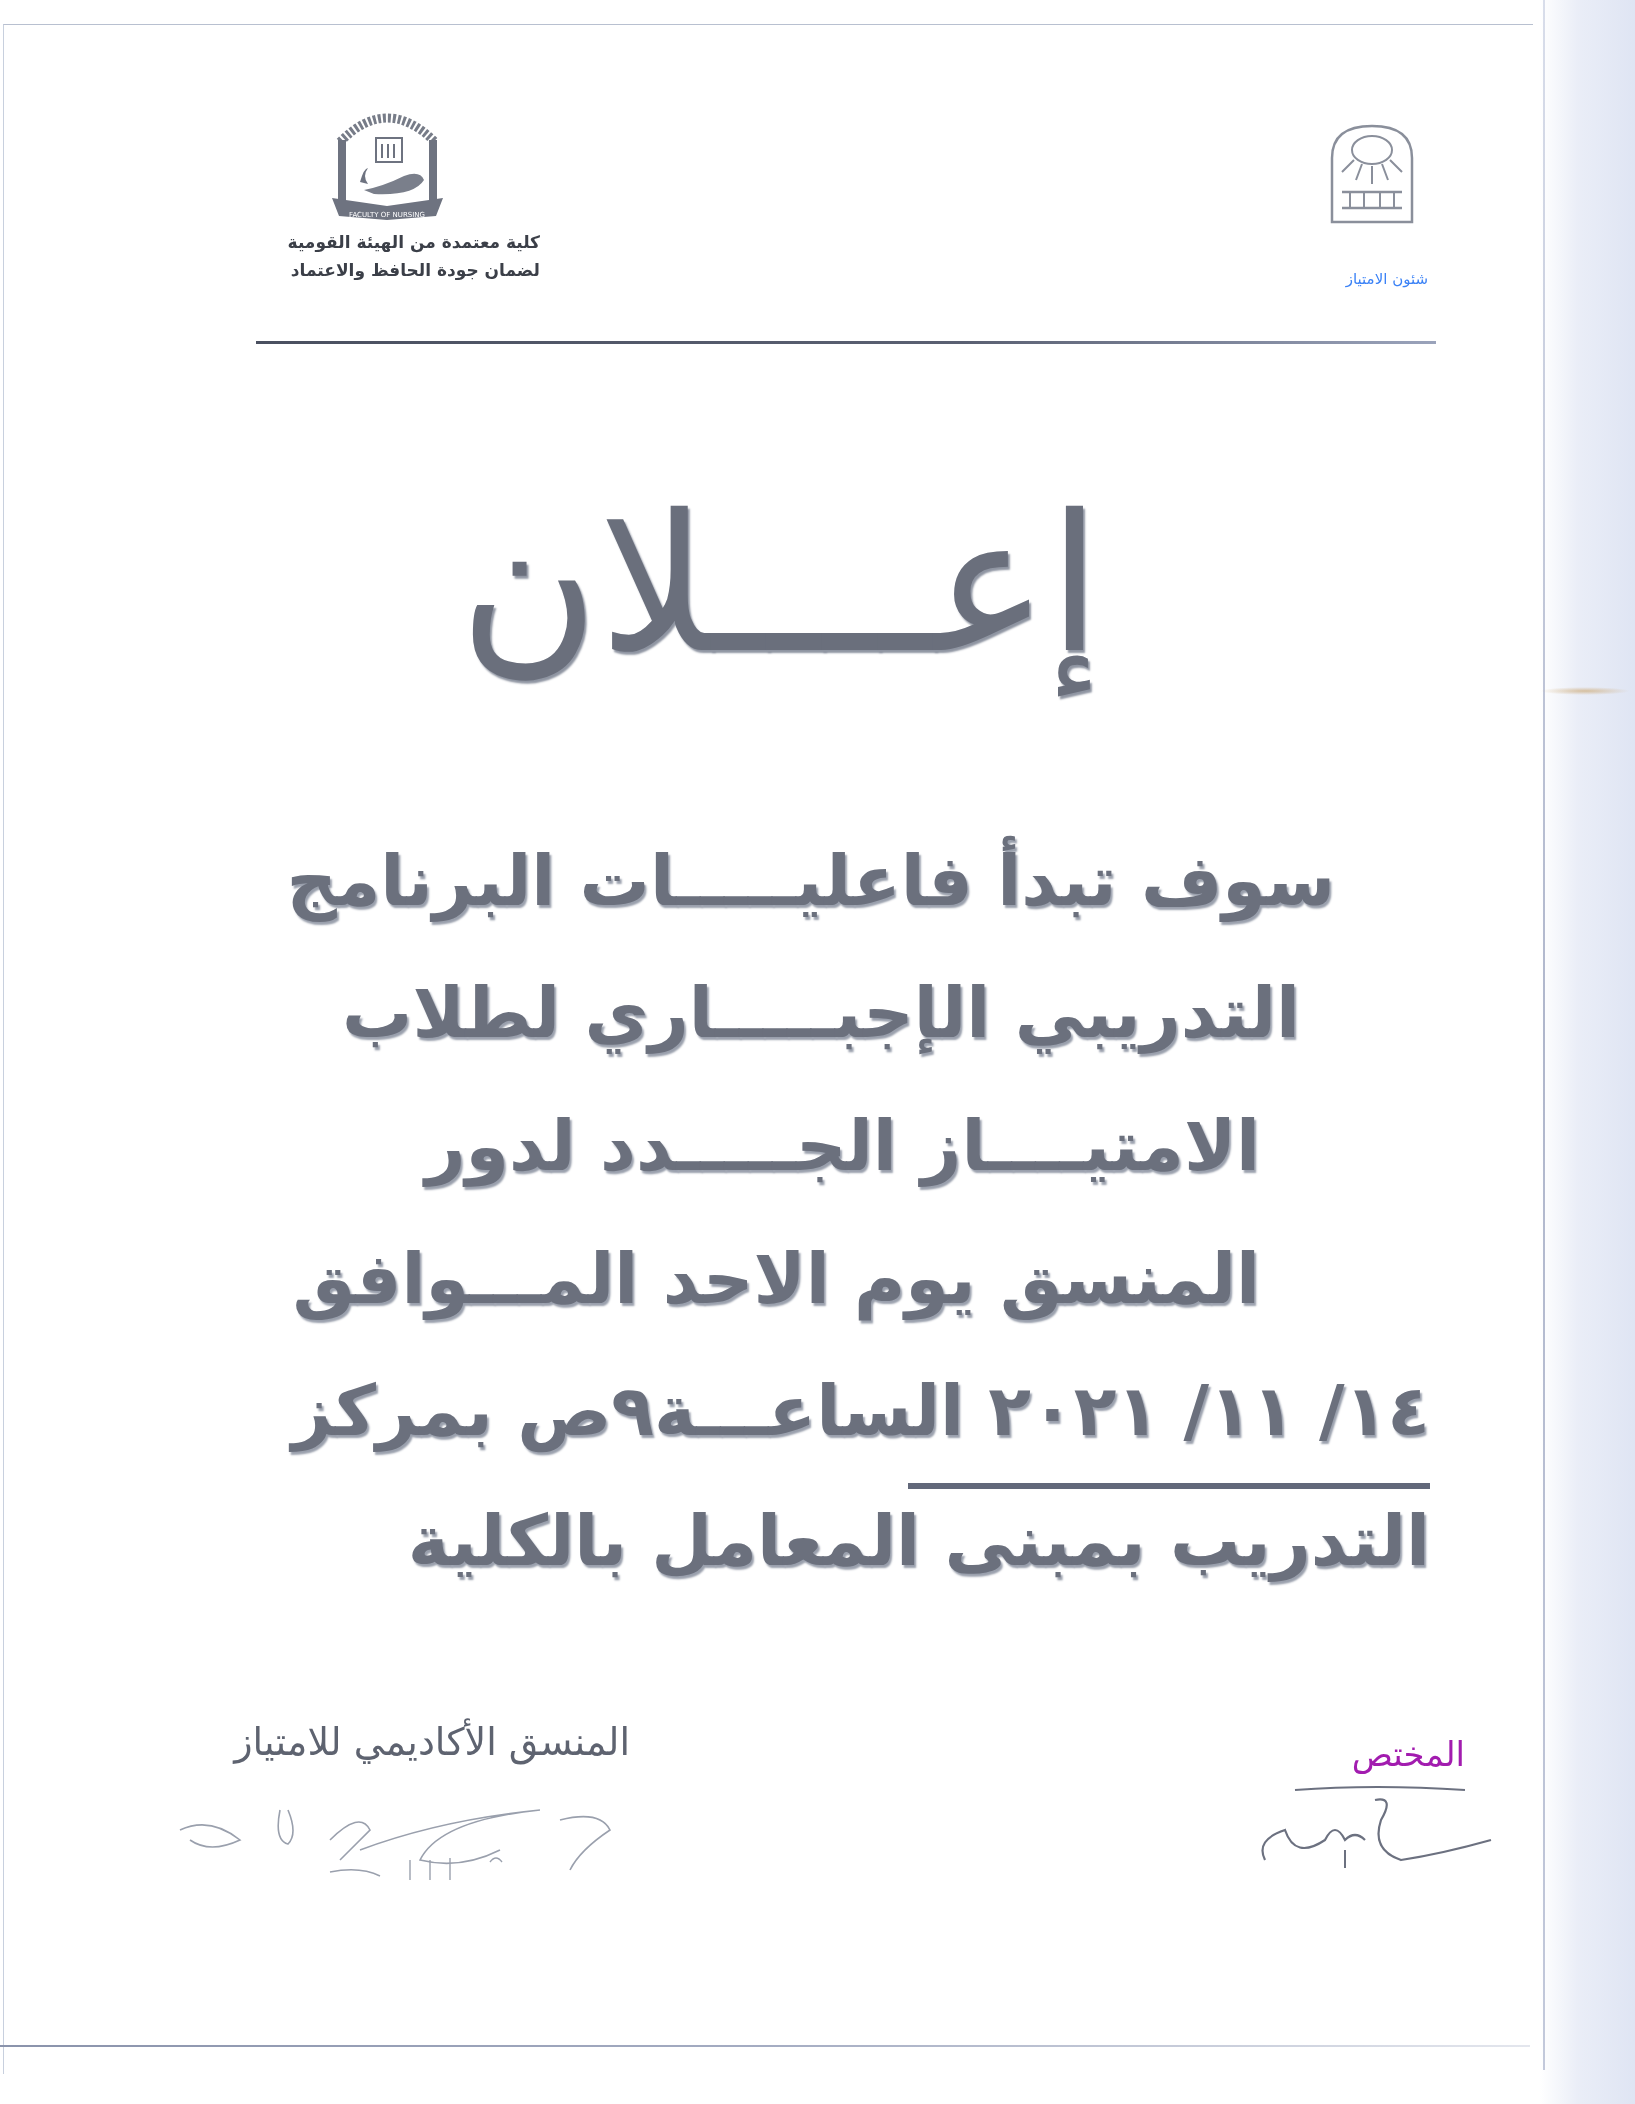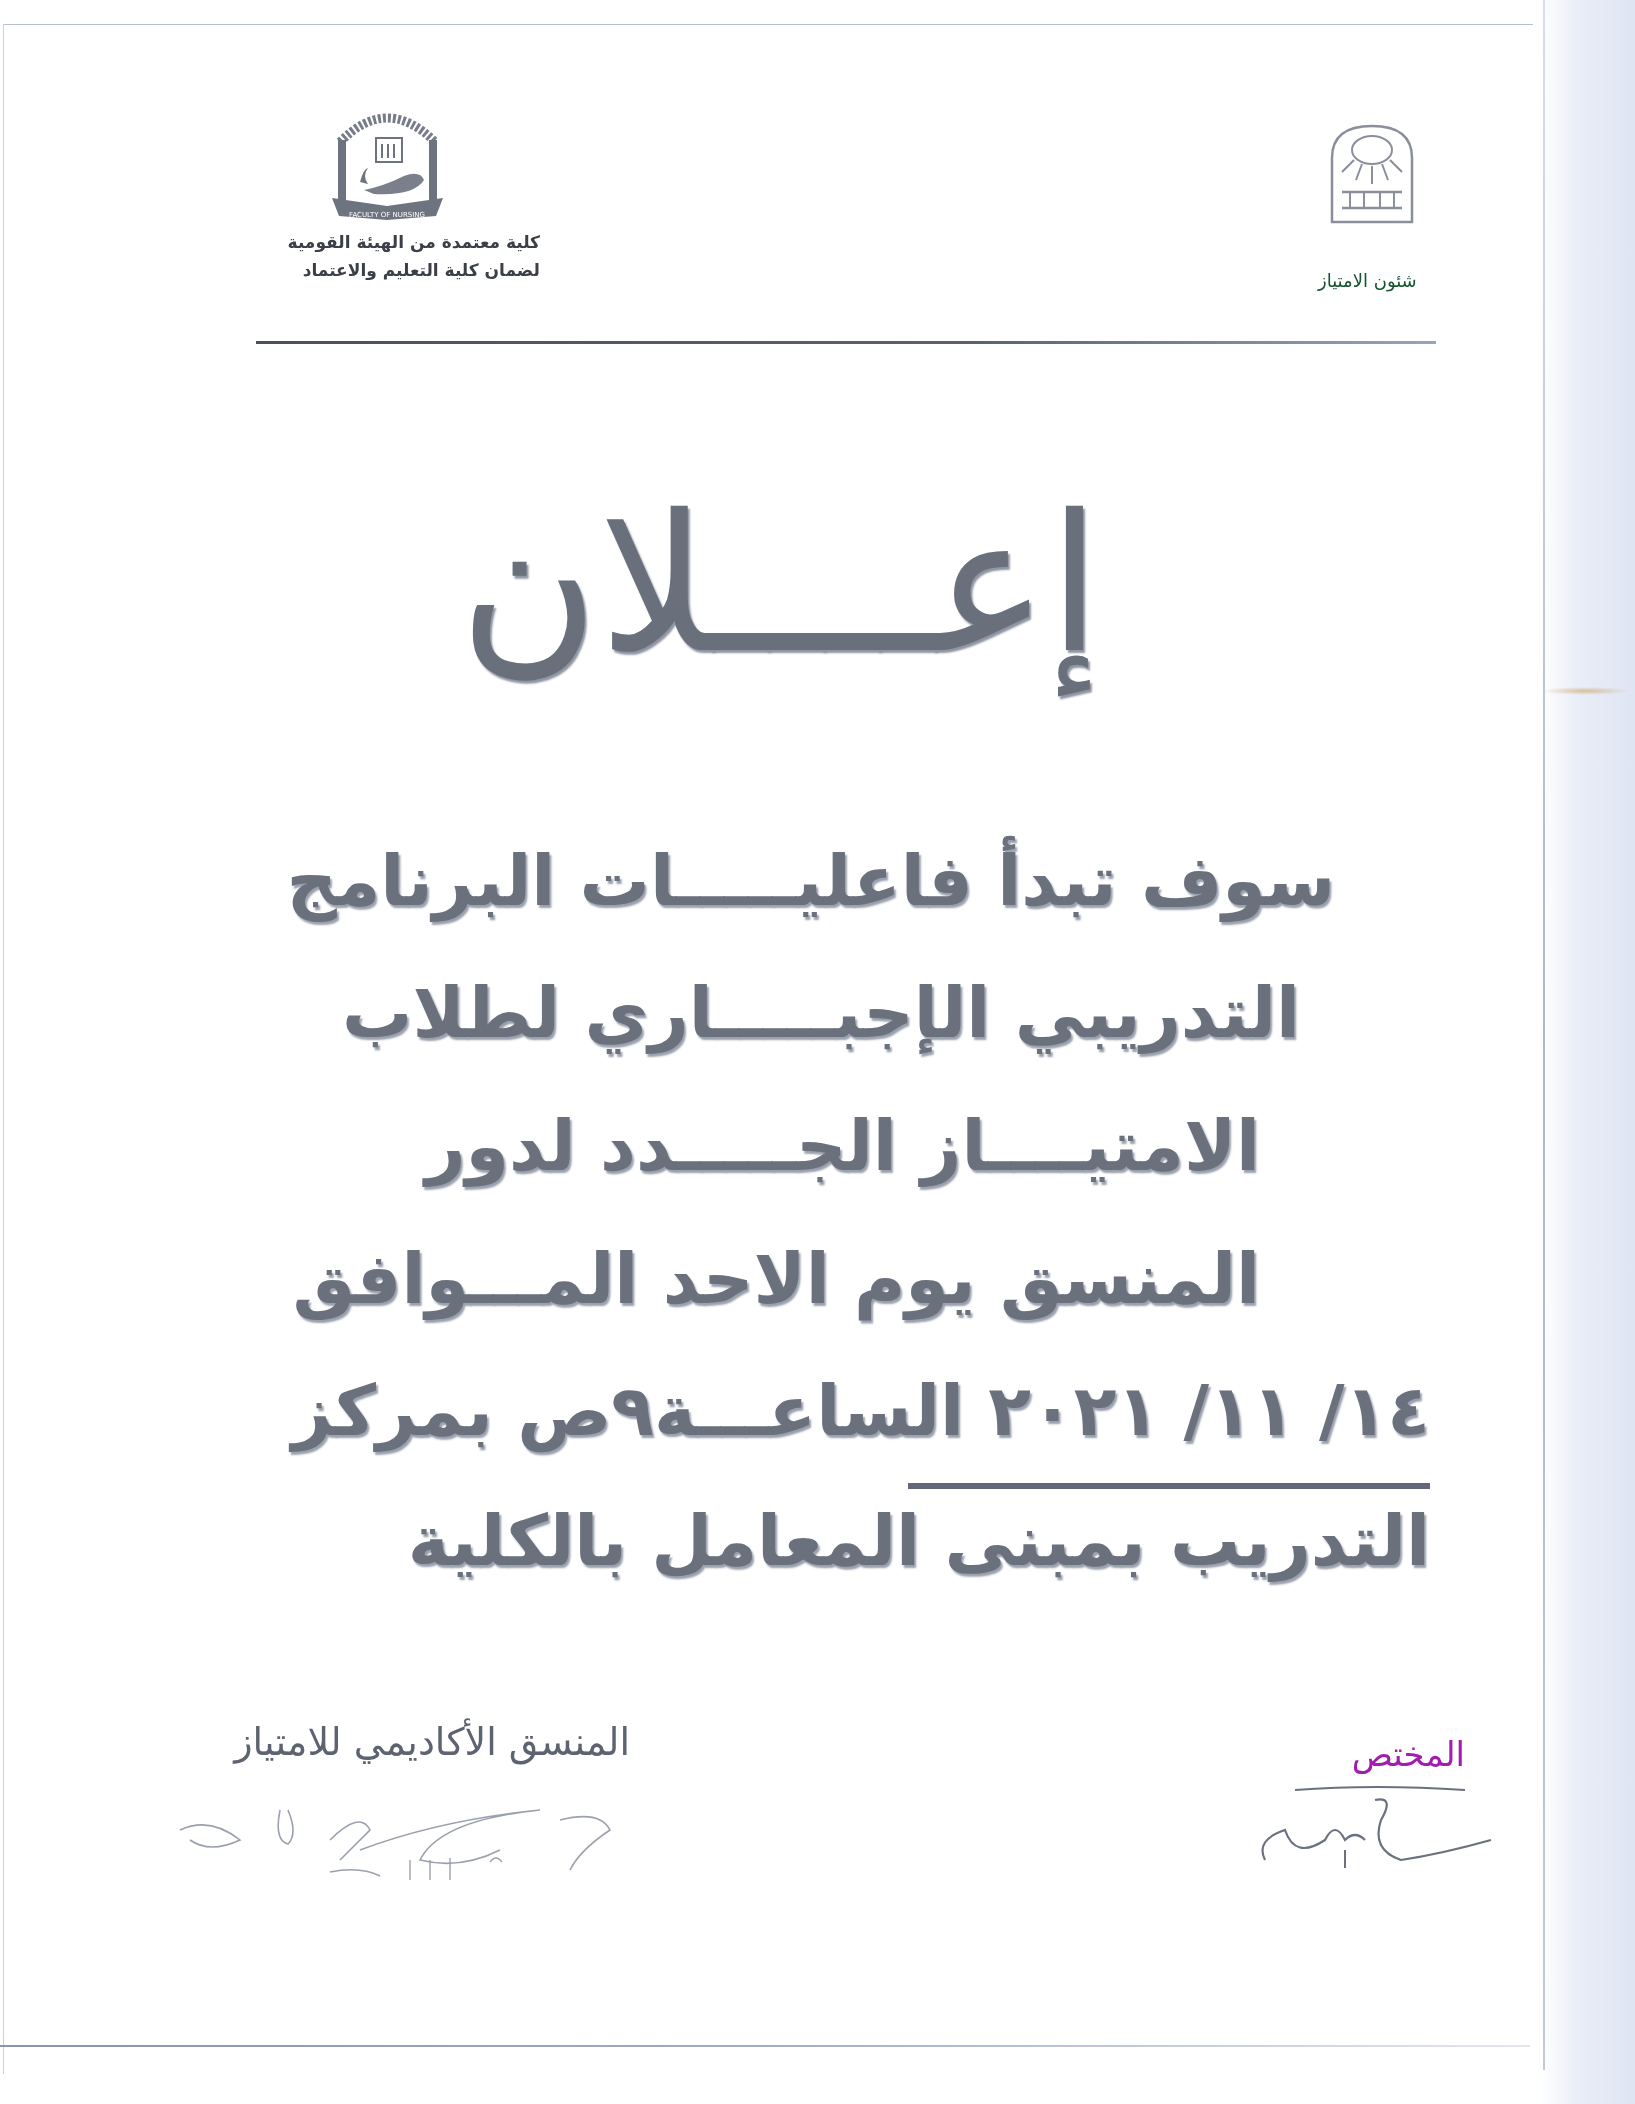--- a/index.html
+++ b/index.html
@@ -84,23 +84,23 @@
       top: 122px;
       width: 88px;
       height: 102px;
     }
     .department-name {
       position: absolute;
       left: 1318px;
       top: 270px;
       width: 110px;
       direction: rtl;
-      text-align: left;
-      font-size: 18px;
-      color: #14532d;
+      text-align: right;
+      font-size: 15px;
+      color: #3b82f6;
     }
     .header-divider {
       position: absolute;
       left: 256px;
       top: 341px;
       width: 1180px;
       height: 3px;
       background: linear-gradient(90deg, #4a5060 0%, #5a6072 60%, #9aa3bb 100%);
     }
 
@@ -244,21 +244,21 @@
       <rect x="46" y="36" width="26" height="24" fill="none" stroke="#6e7380" stroke-width="2"></rect>
       <path d="M52 42 v14 M58 42 v14 M64 42 v14" stroke="#6e7380" stroke-width="2"></path>
       <path d="M30 80 q4 -14 8 -14 q-6 8 0 16" fill="#6e7380"></path>
       <path d="M34 88 q20 -4 40 -14 q16 -6 20 4 q-10 16 -50 14 z" fill="#7a7f8b"></path>
       <path d="M2 96 L57 104 L113 96 L106 114 L57 118 L9 114 Z" fill="#6e7380"></path>
       <text x="57" y="115" font-size="7" text-anchor="middle" fill="#ffffff" font-family="DejaVu Sans, sans-serif">FACULTY OF NURSING</text>
     </svg>
   </div>
   <div class="faculty-accreditation">
     <div>كلية معتمدة من الهيئة القومية</div>
-    <div>لضمان كلية التعليم  والاعتماد</div>
+    <div>لضمان جودة الحافظ  والاعتماد</div>
   </div>
 
   <div class="university-logo">
     <svg width="88" height="102" viewBox="0 0 88 102">
       <path d="M4 100 V36 Q4 4 44 4 Q84 4 84 36 V100 Z" fill="none" stroke="#8a8f9b" stroke-width="2.5"></path>
       <ellipse cx="44" cy="28" rx="20" ry="14" fill="none" stroke="#8a8f9b" stroke-width="2"></ellipse>
       <path d="M44 44 v18 M34 42 l-6 16 M54 42 l6 16 M26 38 l-12 12 M62 38 l12 12" stroke="#8a8f9b" stroke-width="2"></path>
       <path d="M14 70 h60 M14 86 h60" stroke="#8a8f9b" stroke-width="2.5"></path>
       <path d="M22 70 v16 M36 70 v16 M52 70 v16 M66 70 v16" stroke="#8a8f9b" stroke-width="2"></path>
     </svg>

